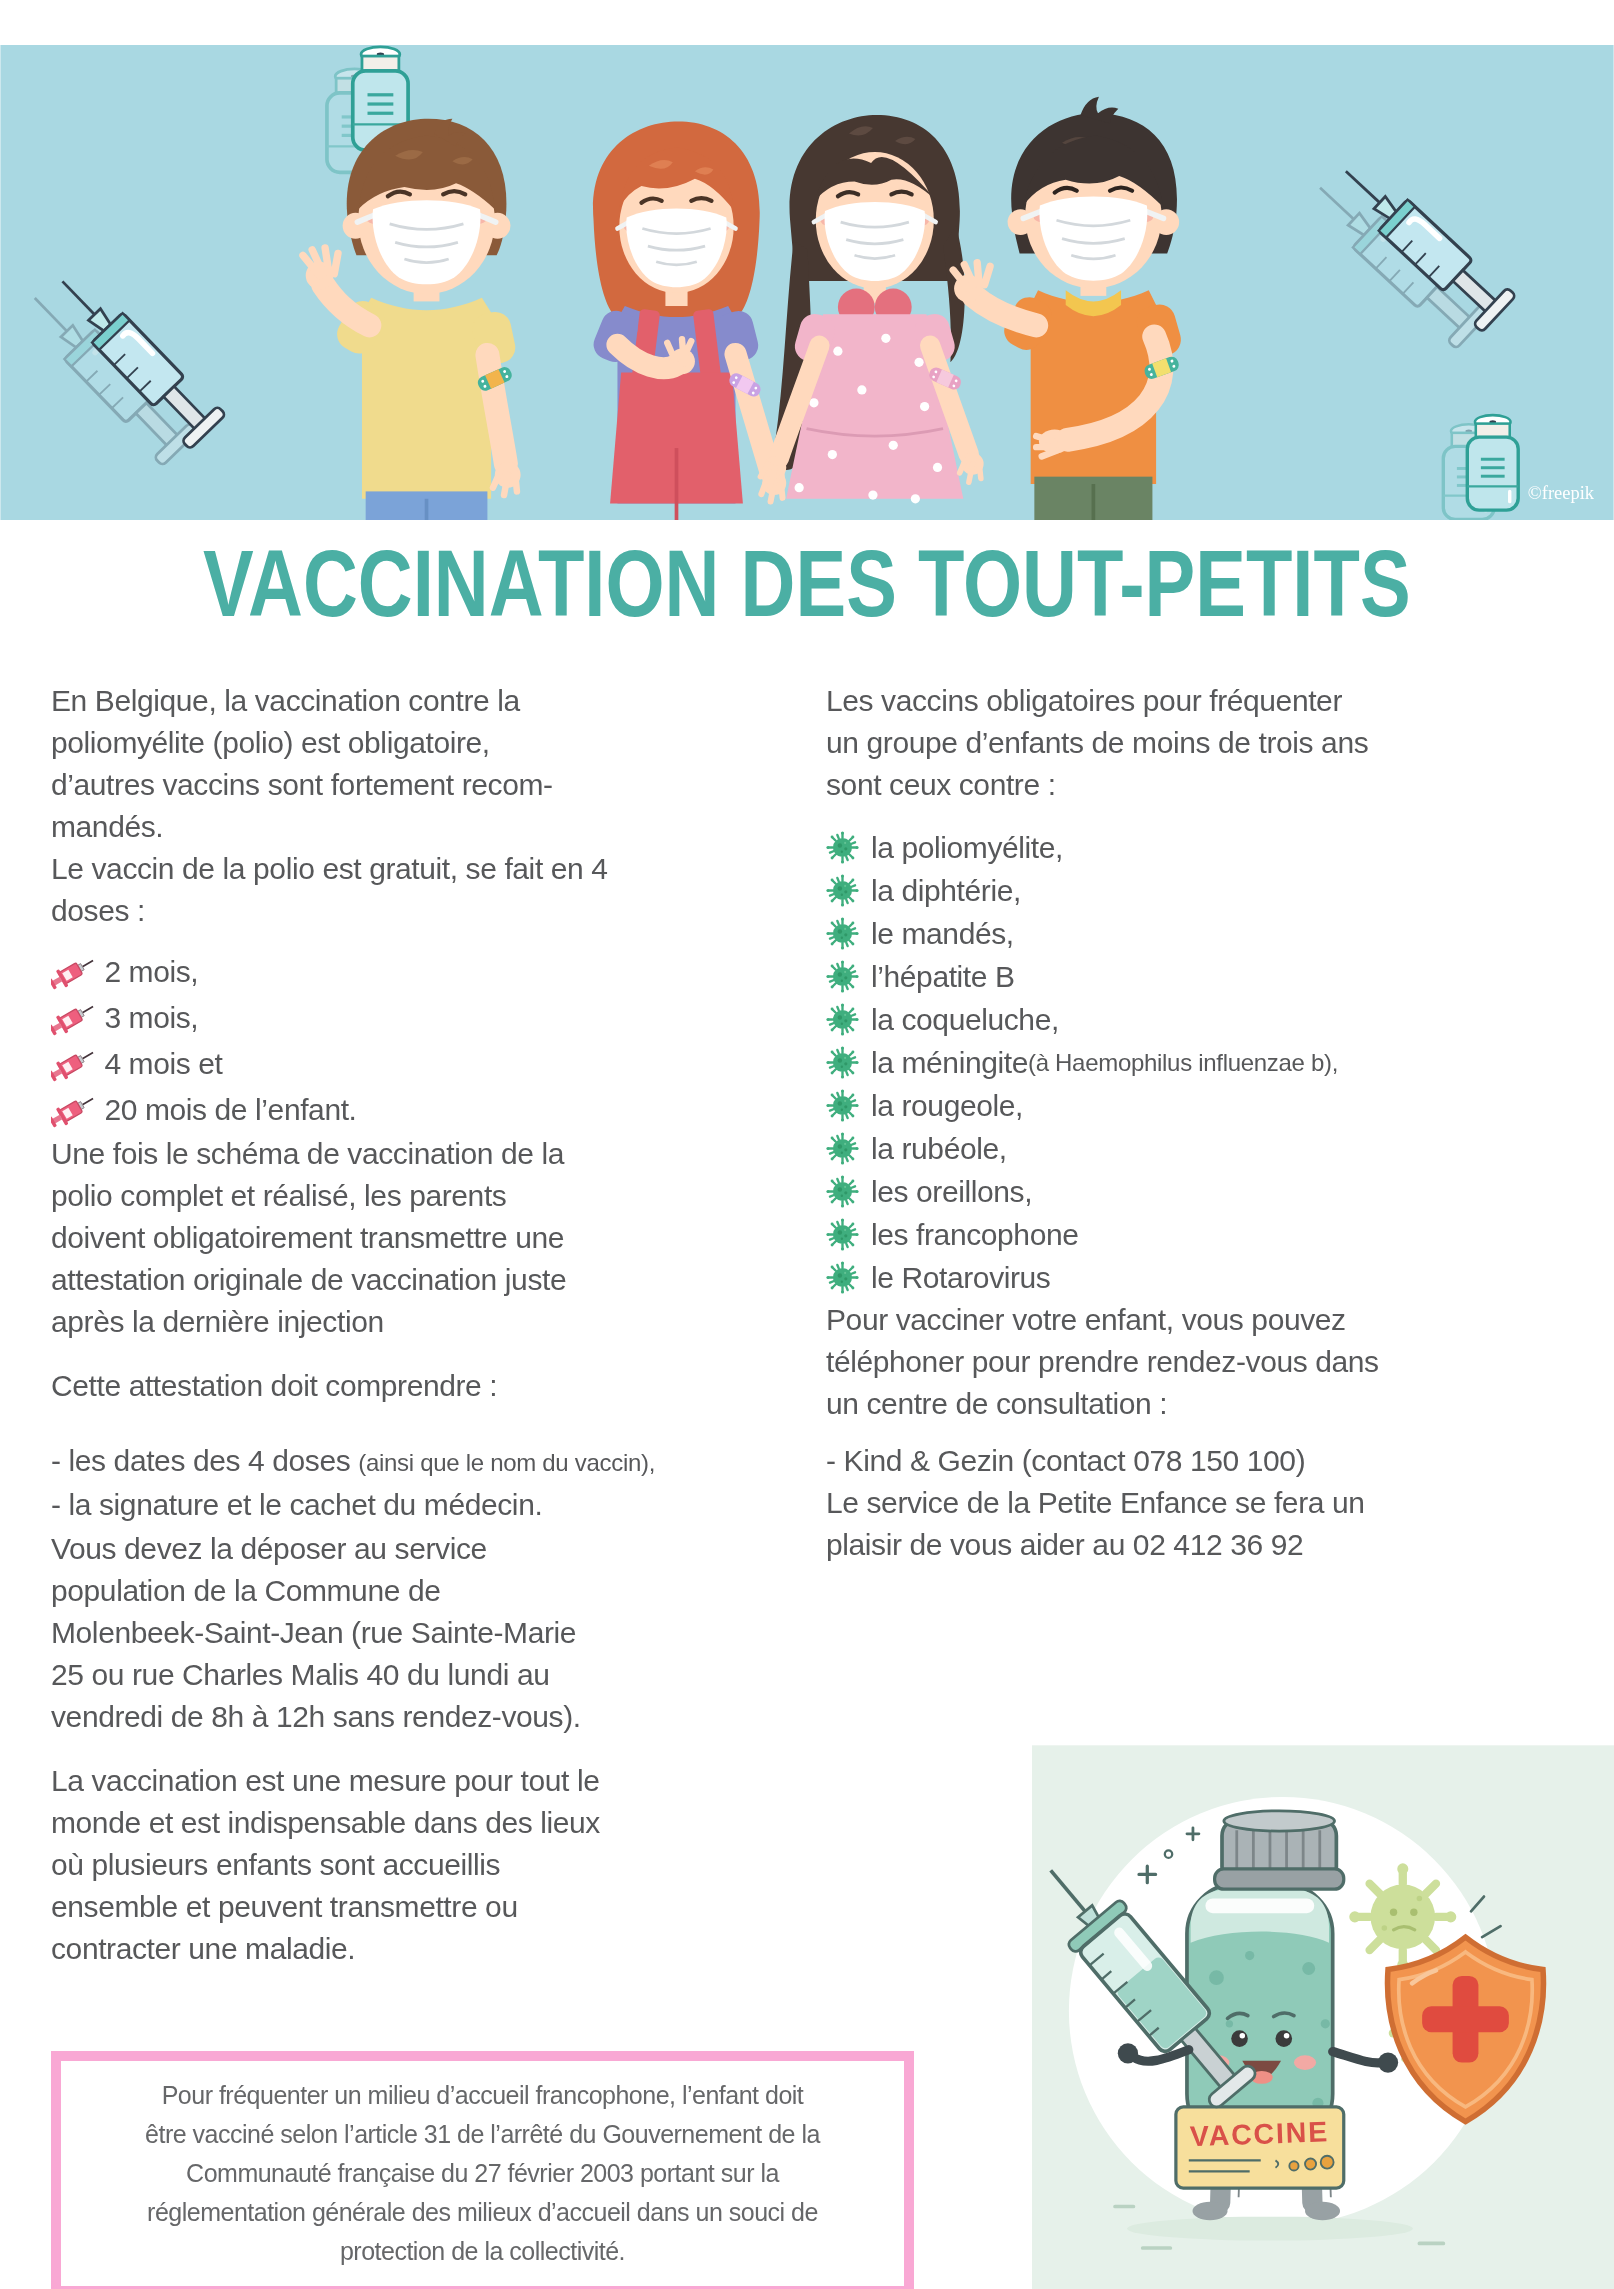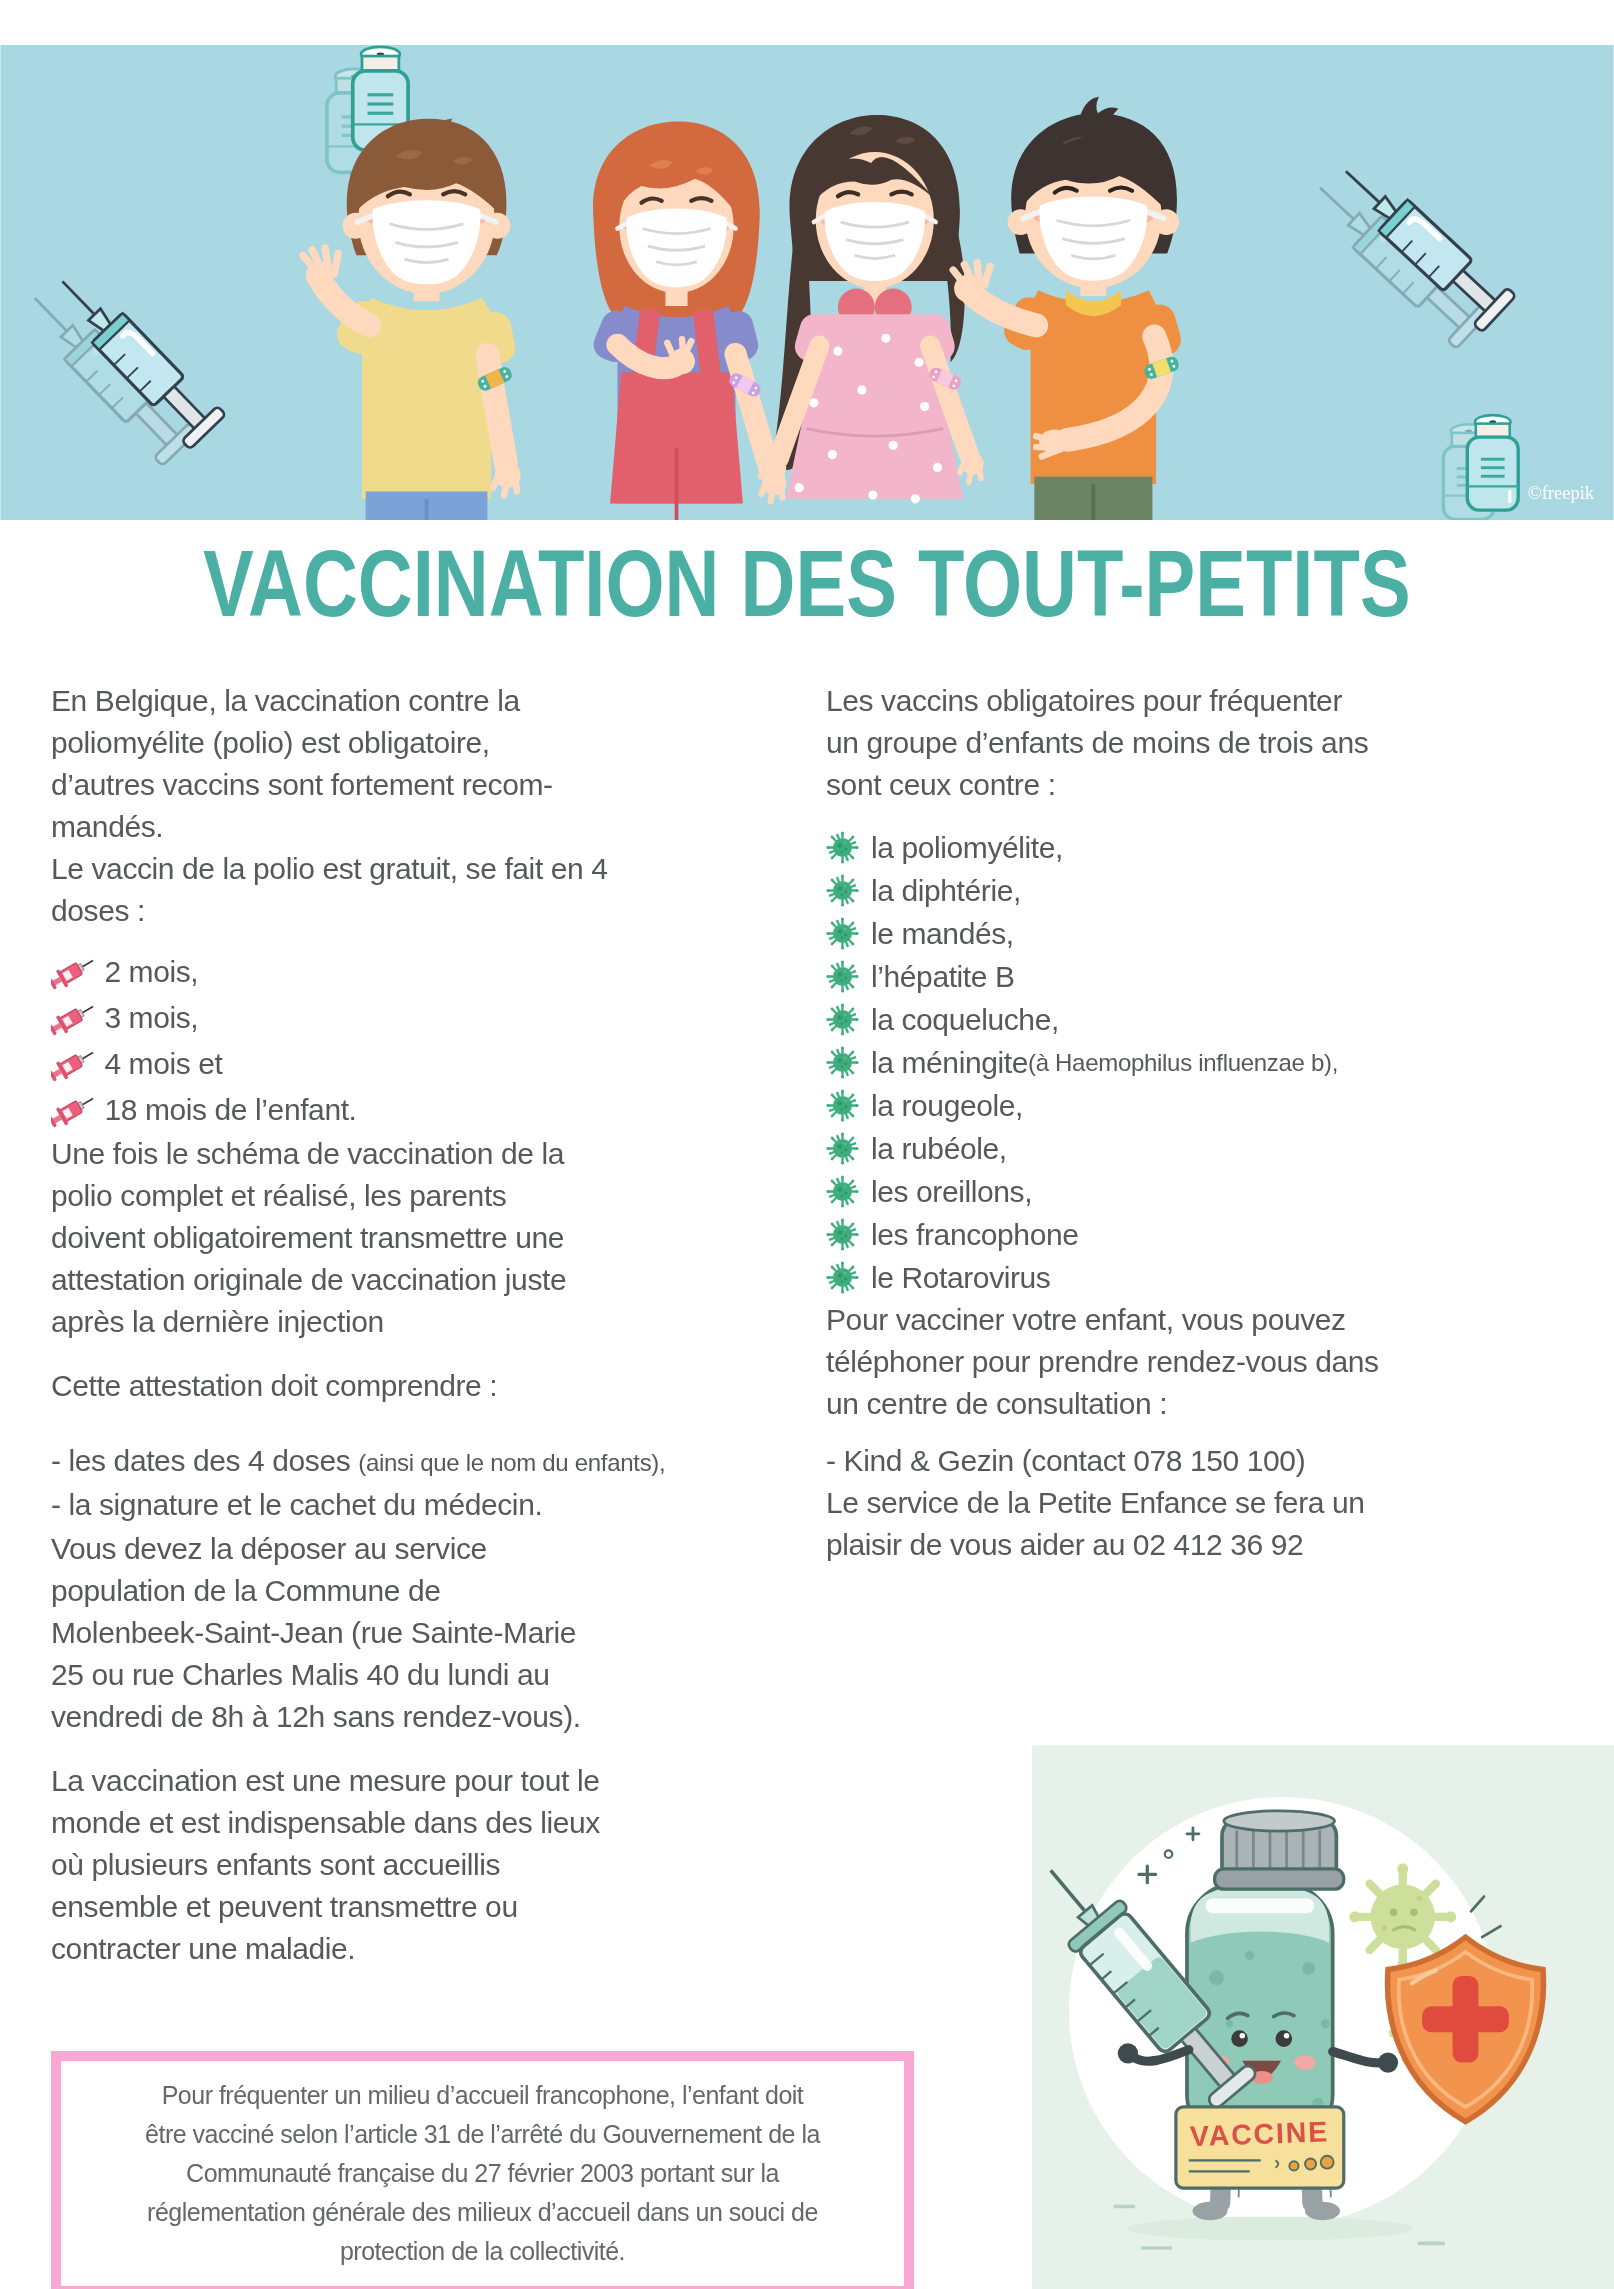--- a/index.html
+++ b/index.html
@@ -349,33 +349,33 @@
       <li>
         <svg class="syr-ico" viewBox="0 0 50 44" width="46" height="41">
             <use href="#syr-bullet"></use>
           </svg>
         <span>4 mois et</span>
       </li>
       <li>
         <svg class="syr-ico" viewBox="0 0 50 44" width="46" height="41">
             <use href="#syr-bullet"></use>
           </svg>
-        <span>18 mois de l’enfant.</span>
+        <span>20 mois de l’enfant.</span>
       </li>
     </ul>
 
     <p class="para mb24">Une fois le schéma de vaccination de la
 polio complet et réalisé, les parents
 doivent obligatoirement transmettre une
 attestation originale de vaccination juste
 après la dernière injection</p>
     <p class="para mb36">Cette attestation doit comprendre :</p>
 
     <ul class="plain-list mb24">
-      <li><span>- les dates des 4 doses </span><span class="small-inline">(ainsi que le nom du enfants),</span></li>
+      <li><span>- les dates des 4 doses </span><span class="small-inline">(ainsi que le nom du vaccin),</span></li>
       <li><span>- la signature et le cachet du médecin.</span><span class="small-inline"></span></li>
     </ul>
 
     <p class="para mb24">Vous devez la déposer au service
 population de la Commune de
 Molenbeek-Saint-Jean (rue Sainte-Marie
 25 ou rue Charles Malis 40 du lundi au
 vendredi de 8h à 12h sans rendez-vous).</p>
     <p class="para">La vaccination est une mesure pour tout le
 monde et est indispensable dans des lieux

